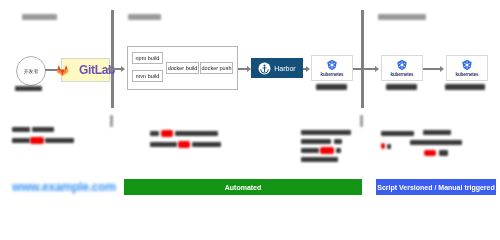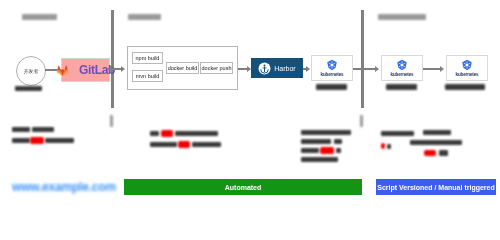--- a/index.html
+++ b/index.html
@@ -55,21 +55,21 @@
     display: flex;
     align-items: center;
     justify-content: center;
     font-size: 5px;
     color: #444;
     letter-spacing: -0.2px;
   }
 
   .gitlab-box {
     position: absolute;
-    background: #fca5a5;
+    background: #fef9c3;
     border: 1px solid #d5d5d5;
     display: flex;
     align-items: center;
     justify-content: center;
     gap: 10px;
   }
   .gitlab-text {
     font-size: 12px;
     font-weight: bold;
     color: #6b4fbb;

